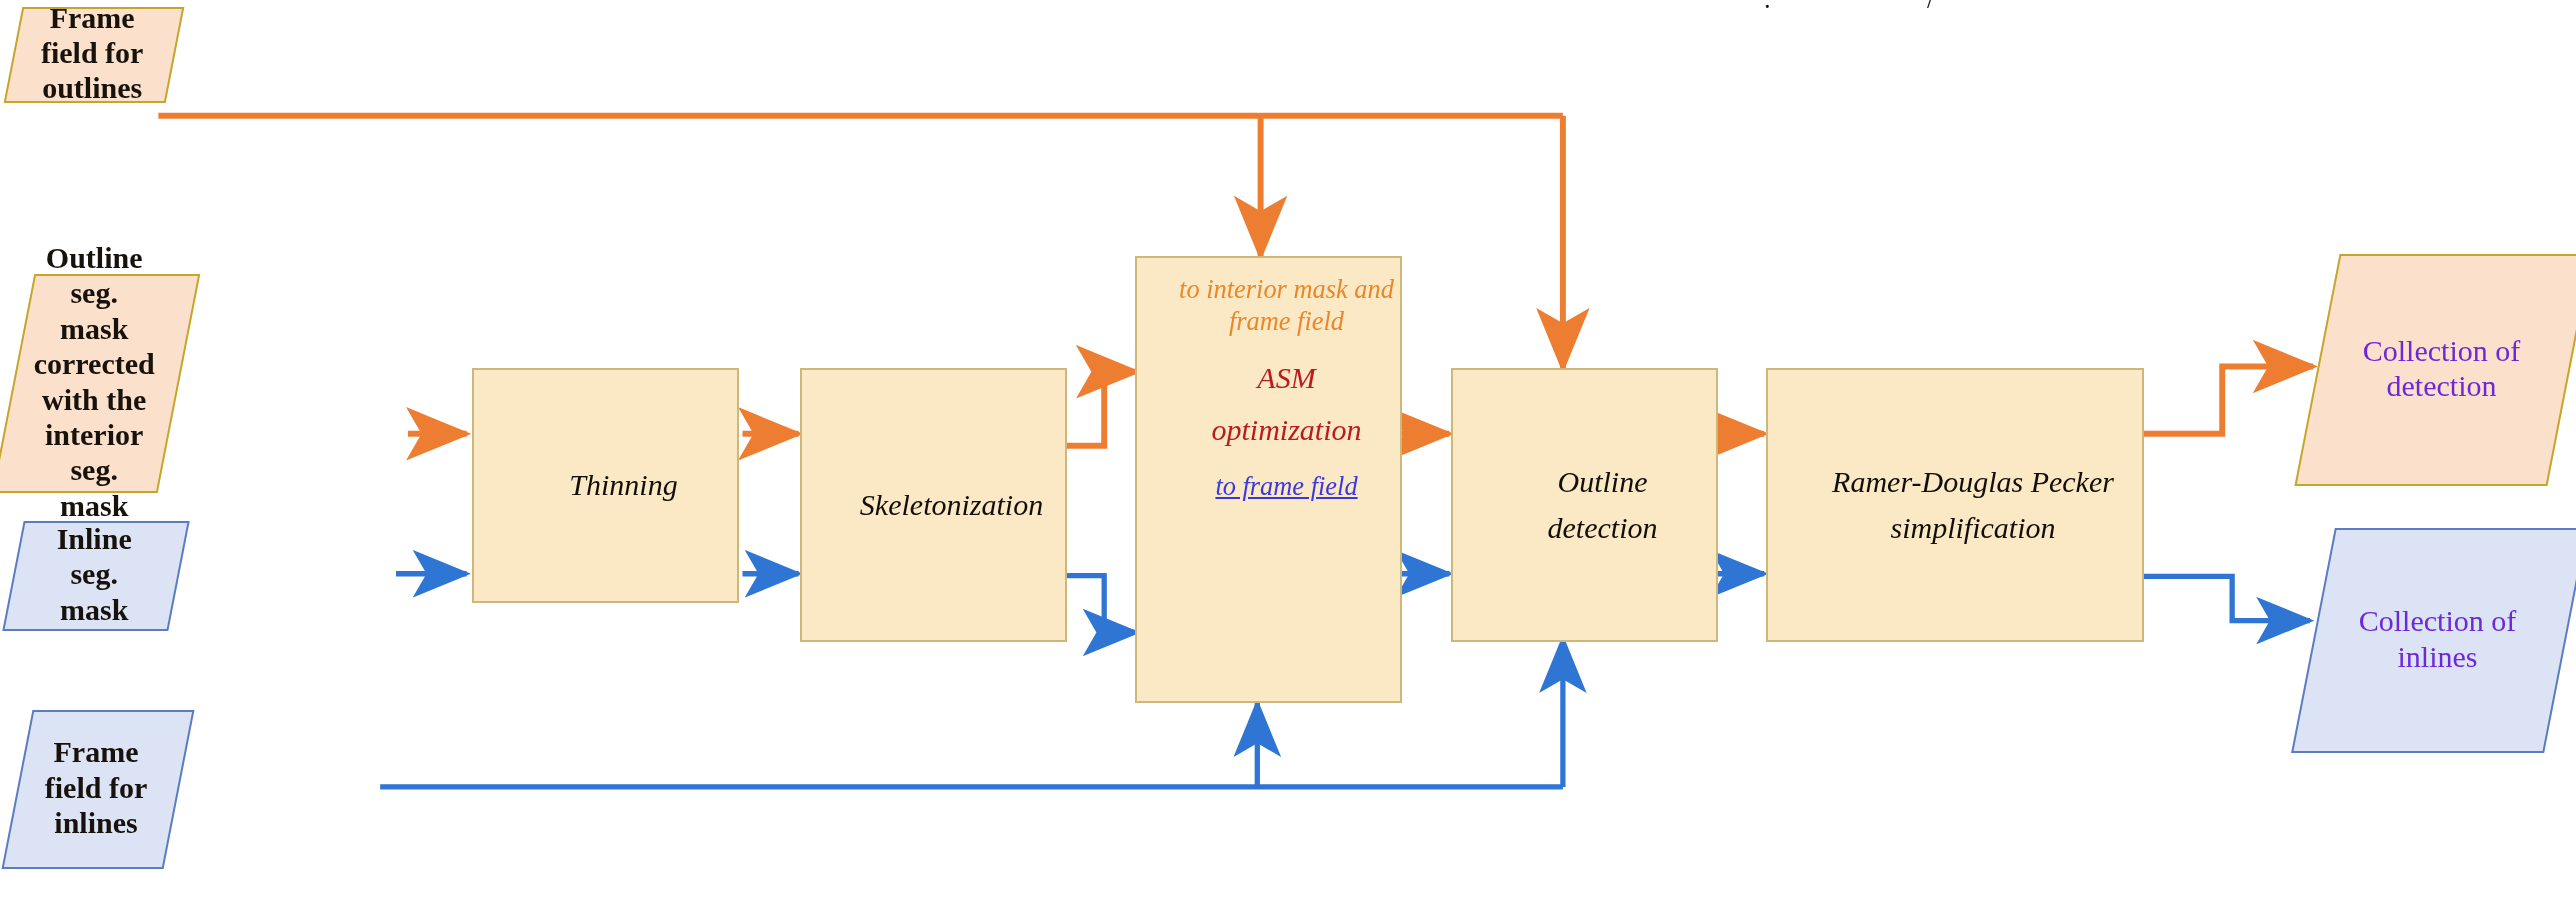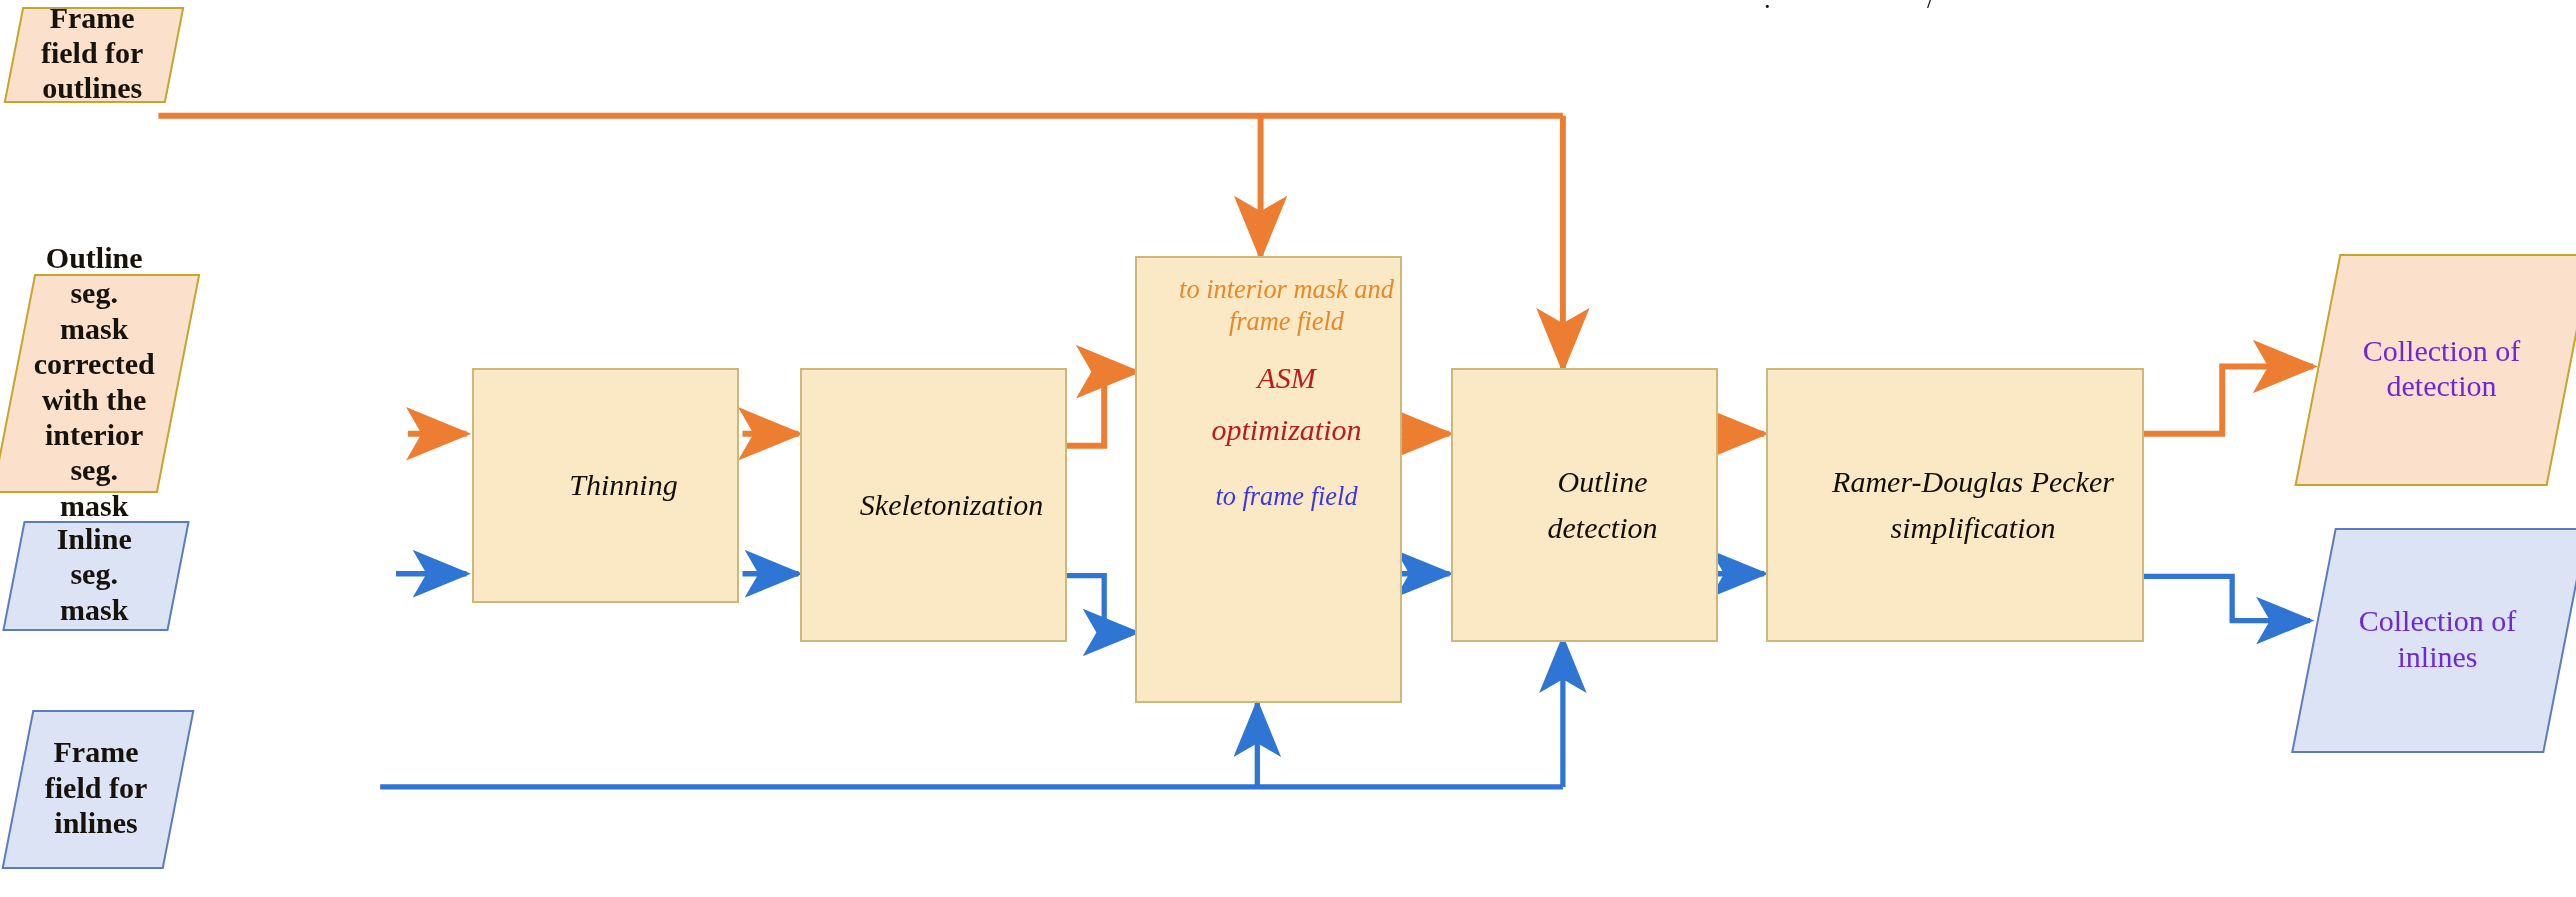--- a/index.html
+++ b/index.html
@@ -103,21 +103,21 @@
   }
   .tag.orange { color: #e8882a; }
   .tag.blue   { color: #3b38e0; }
   .asm-mid {
     font-style: italic;
     font-size: 30px;
     color: #b91c1c;
     line-height: 1.6;
     margin-top: 17px;
   }
-  .asm-bot { margin-top: 26px; }
+  .asm-bot { margin-top: 16px; text-decoration: underline; }
   .edge-artifact {
     position: absolute;
     color: #111;
     font-family: "Liberation Serif", serif;
     font-size: 26.4px;
     z-index: 1;
   }
 </style>
 </head>
 <body>

